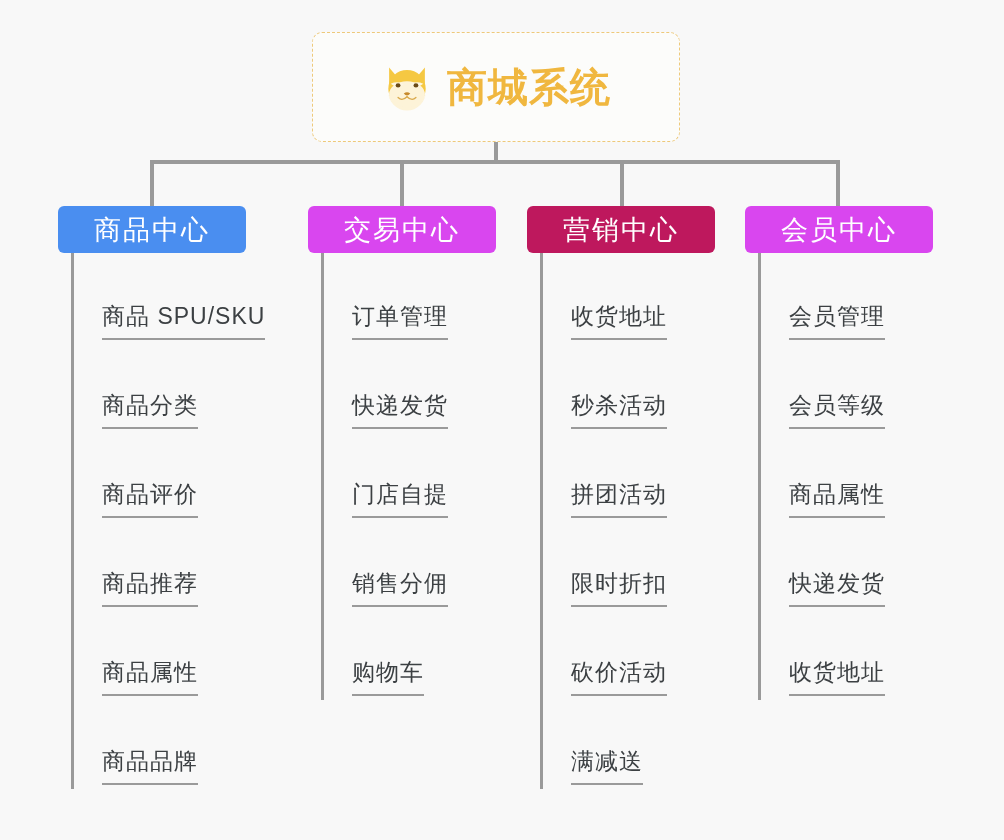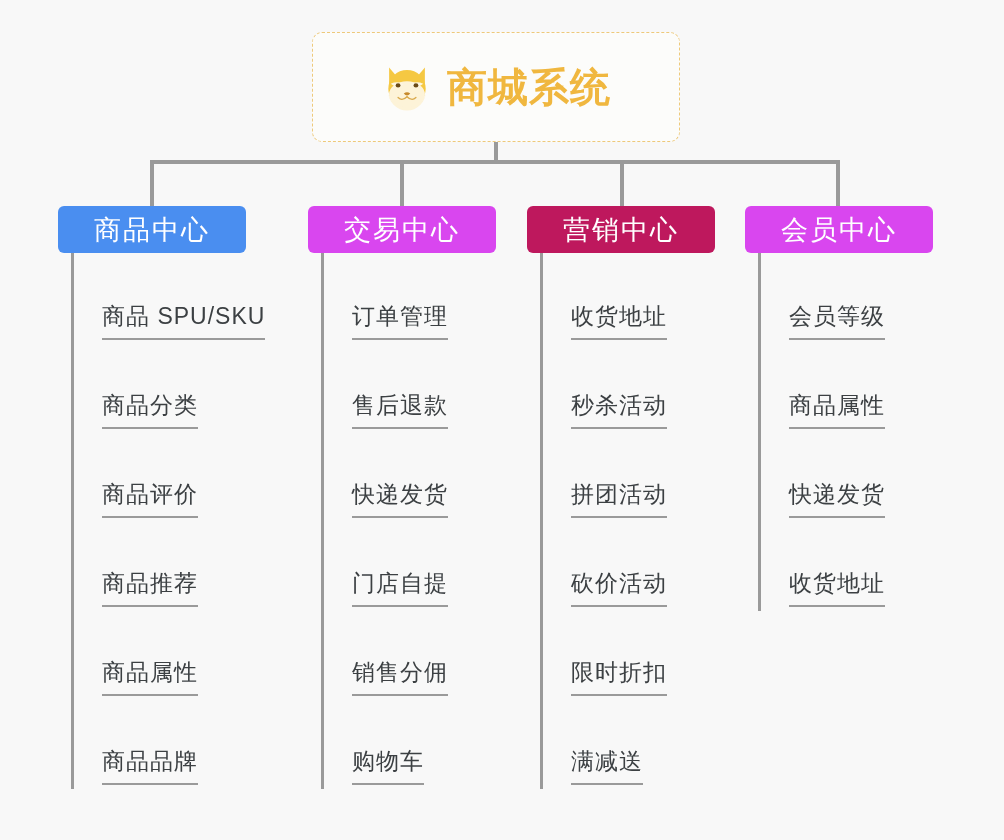--- a/index.html
+++ b/index.html
@@ -173,23 +173,20 @@
 
   <div class="column" style="left:308px">
     <div class="cat-header" style="background:#d946ef">
       <span>交易中心</span>
     </div>
     <div class="cat-items">
       <div class="leaf">
           <span class="leaf-label">订单管理</span>
         </div>
       <div class="leaf">
-          <span class="leaf-label">售后退款</span>
-        </div>
-      <div class="leaf">
           <span class="leaf-label">快递发货</span>
         </div>
       <div class="leaf">
           <span class="leaf-label">门店自提</span>
         </div>
       <div class="leaf">
           <span class="leaf-label">销售分佣</span>
         </div>
       <div class="leaf">
           <span class="leaf-label">购物车</span>
@@ -205,37 +202,40 @@
       <div class="leaf">
           <span class="leaf-label">收货地址</span>
         </div>
       <div class="leaf">
           <span class="leaf-label">秒杀活动</span>
         </div>
       <div class="leaf">
           <span class="leaf-label">拼团活动</span>
         </div>
       <div class="leaf">
+          <span class="leaf-label">限时折扣</span>
+        </div>
+      <div class="leaf">
           <span class="leaf-label">砍价活动</span>
-        </div>
-      <div class="leaf">
-          <span class="leaf-label">限时折扣</span>
         </div>
       <div class="leaf">
           <span class="leaf-label">满减送</span>
         </div>
     </div>
   </div>
 
   <div class="column" style="left:745px">
     <div class="cat-header" style="background:#d946ef">
       <span>会员中心</span>
     </div>
     <div class="cat-items">
       <div class="leaf">
+          <span class="leaf-label">会员管理</span>
+        </div>
+      <div class="leaf">
           <span class="leaf-label">会员等级</span>
         </div>
       <div class="leaf">
           <span class="leaf-label">商品属性</span>
         </div>
       <div class="leaf">
           <span class="leaf-label">快递发货</span>
         </div>
       <div class="leaf">
           <span class="leaf-label">收货地址</span>

